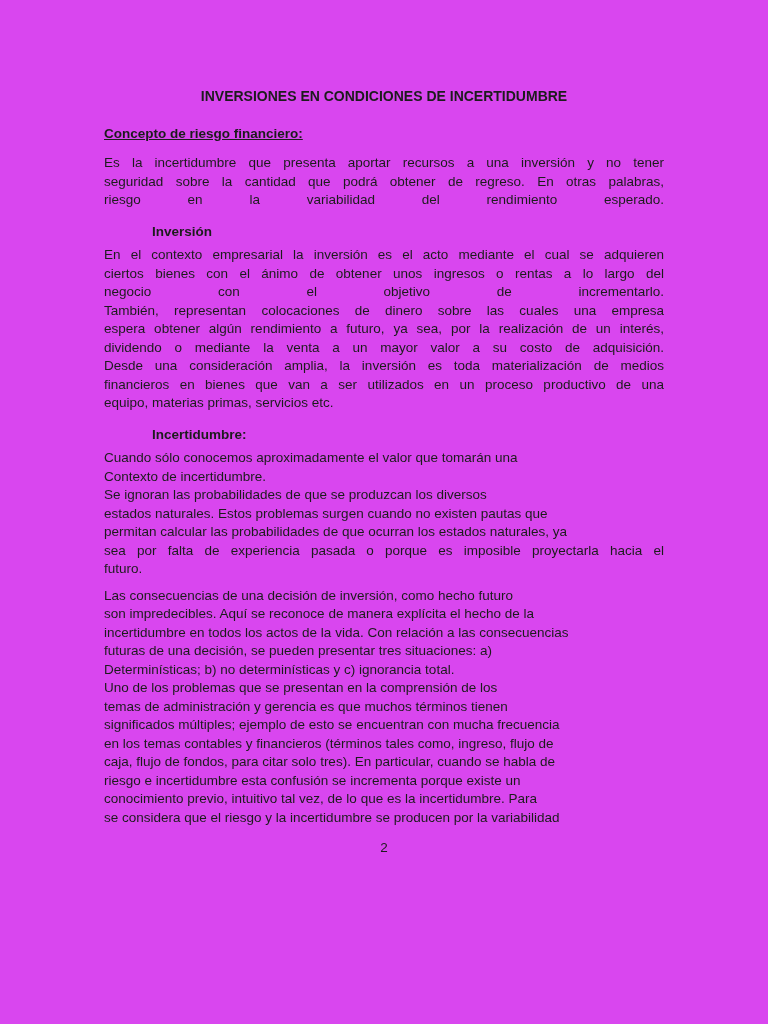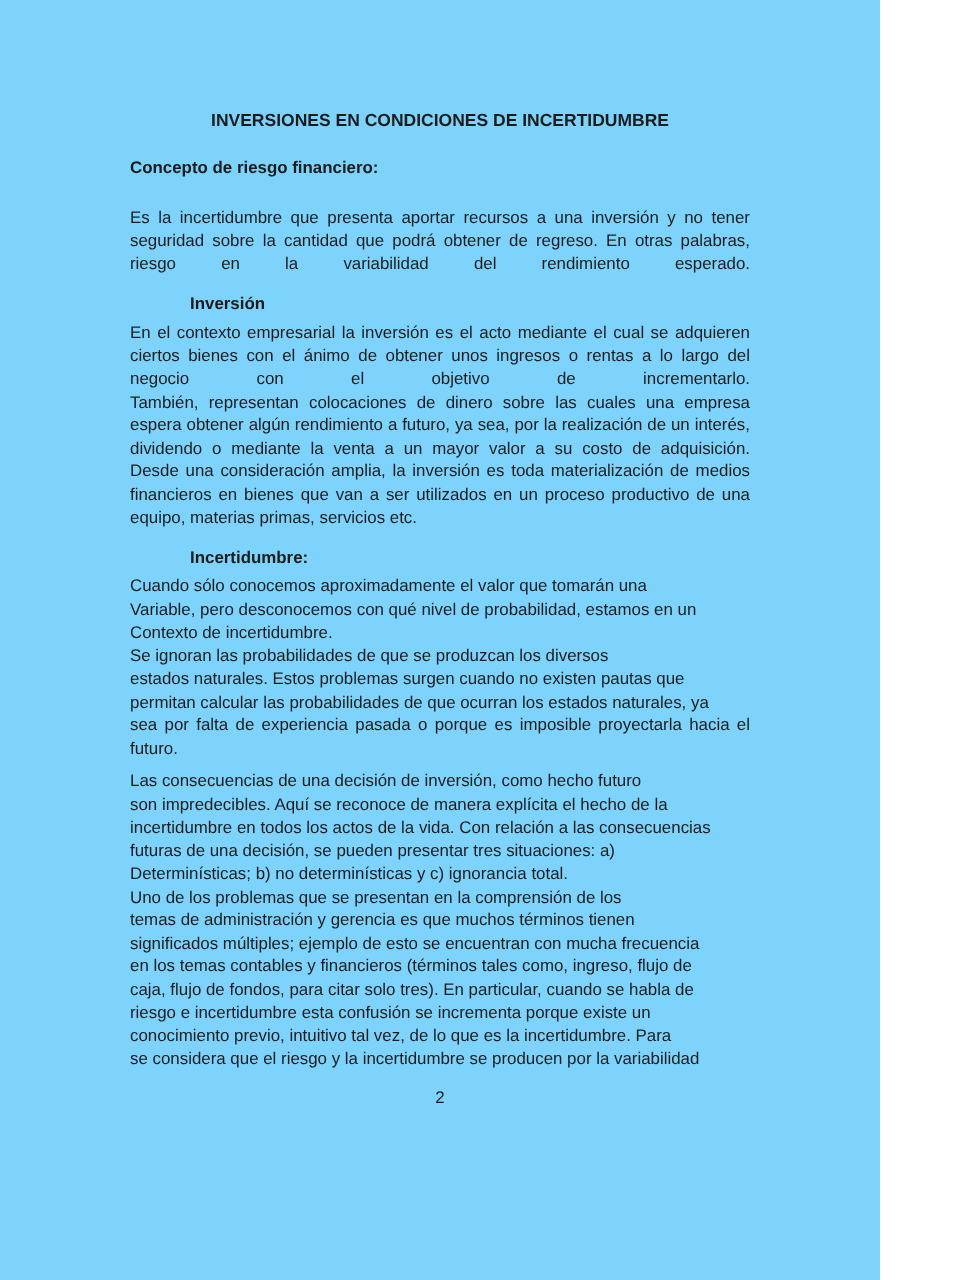--- a/index.html
+++ b/index.html
@@ -1,41 +1,42 @@
 <!DOCTYPE html>
 <html><head>
 <meta charset="utf-8">
 <style>
   html, body { margin: 0; padding: 0; background: #ffffff; }
   .page {
     position: relative;
-    width: 704px;
+    width: 768px;
     height: 1024px;
-    background: #7dd3fc;
+    background: #d946ef;
     overflow: hidden;
     font-family: "Liberation Sans", "DejaVu Sans", sans-serif;
     font-size: 13.5px;
     line-height: 18.5px;
     color: #1c1c1c;
   }
   .content {
     position: absolute;
     top: 87px;
     left: 104px;
     right: 104px;
   }
   .b-title {
     font-weight: 700;
     font-size: 14px;
     text-align: center;
     margin-bottom: 19px;
   }
   .b-heading {
     font-weight: 700;
-    margin: 14px 0 22px 0;
+    margin: 14px 0 11px 0;
+    text-decoration: underline;
   }
   .b-subheading {
     font-weight: 700;
     margin: 13px 0 5px 0;
     padding-left: 48px;
   }
   .b-jline {
     text-align: justify;
     text-align-last: justify;
   }
@@ -61,21 +62,20 @@
       <div class="b-jline">ciertos bienes con el ánimo de obtener unos ingresos o rentas a lo largo del</div>
       <div class="b-jline">negocio con el objetivo de incrementarlo.</div>
       <div class="b-jline">También, representan colocaciones de dinero sobre las cuales una empresa</div>
       <div class="b-jline">espera obtener algún rendimiento a futuro, ya sea, por la realización de un interés,</div>
       <div class="b-jline">dividendo o mediante la venta a un mayor valor a su costo de adquisición.</div>
       <div class="b-jline">Desde una consideración amplia, la inversión es toda materialización de medios</div>
       <div class="b-jline">financieros en bienes que van a ser utilizados en un proceso productivo de una</div>
       <div class="b-line">equipo, materias primas, servicios etc.</div>
       <div class="b-subheading">Incertidumbre:</div>
       <div class="b-line">Cuando sólo conocemos aproximadamente el valor que tomarán una</div>
-      <div class="b-line">Variable, pero desconocemos con qué nivel de probabilidad, estamos en un</div>
       <div class="b-line">Contexto de incertidumbre.</div>
       <div class="b-line">Se ignoran las probabilidades de que se produzcan los diversos</div>
       <div class="b-line">estados naturales. Estos problemas surgen cuando no existen pautas que</div>
       <div class="b-line">permitan calcular las probabilidades de que ocurran los estados naturales, ya</div>
       <div class="b-jline">sea por falta de experiencia pasada o porque es imposible proyectarla hacia el</div>
       <div class="b-line">futuro.</div>
       <div class="b-gap"></div>
       <div class="b-line">Las consecuencias de una decisión de inversión, como hecho futuro</div>
       <div class="b-line">son impredecibles. Aquí se reconoce de manera explícita el hecho de la</div>
       <div class="b-line">incertidumbre en todos los actos de la vida. Con relación a las consecuencias</div>

